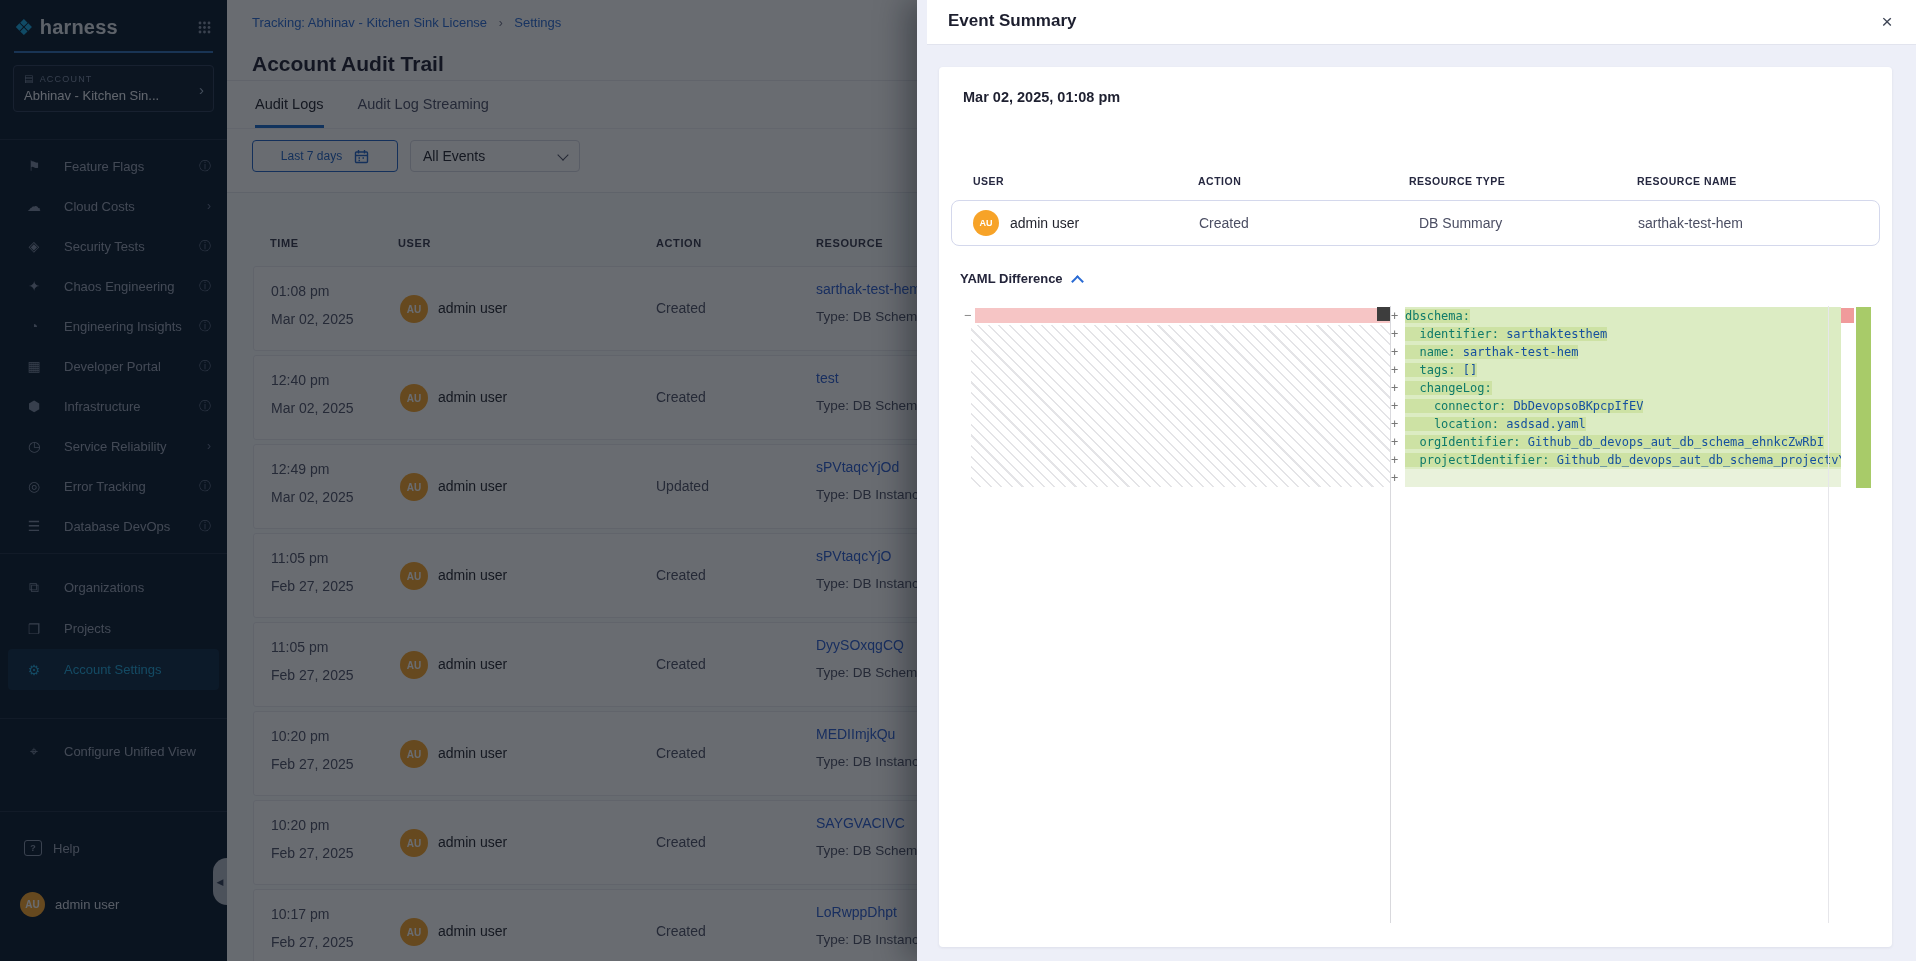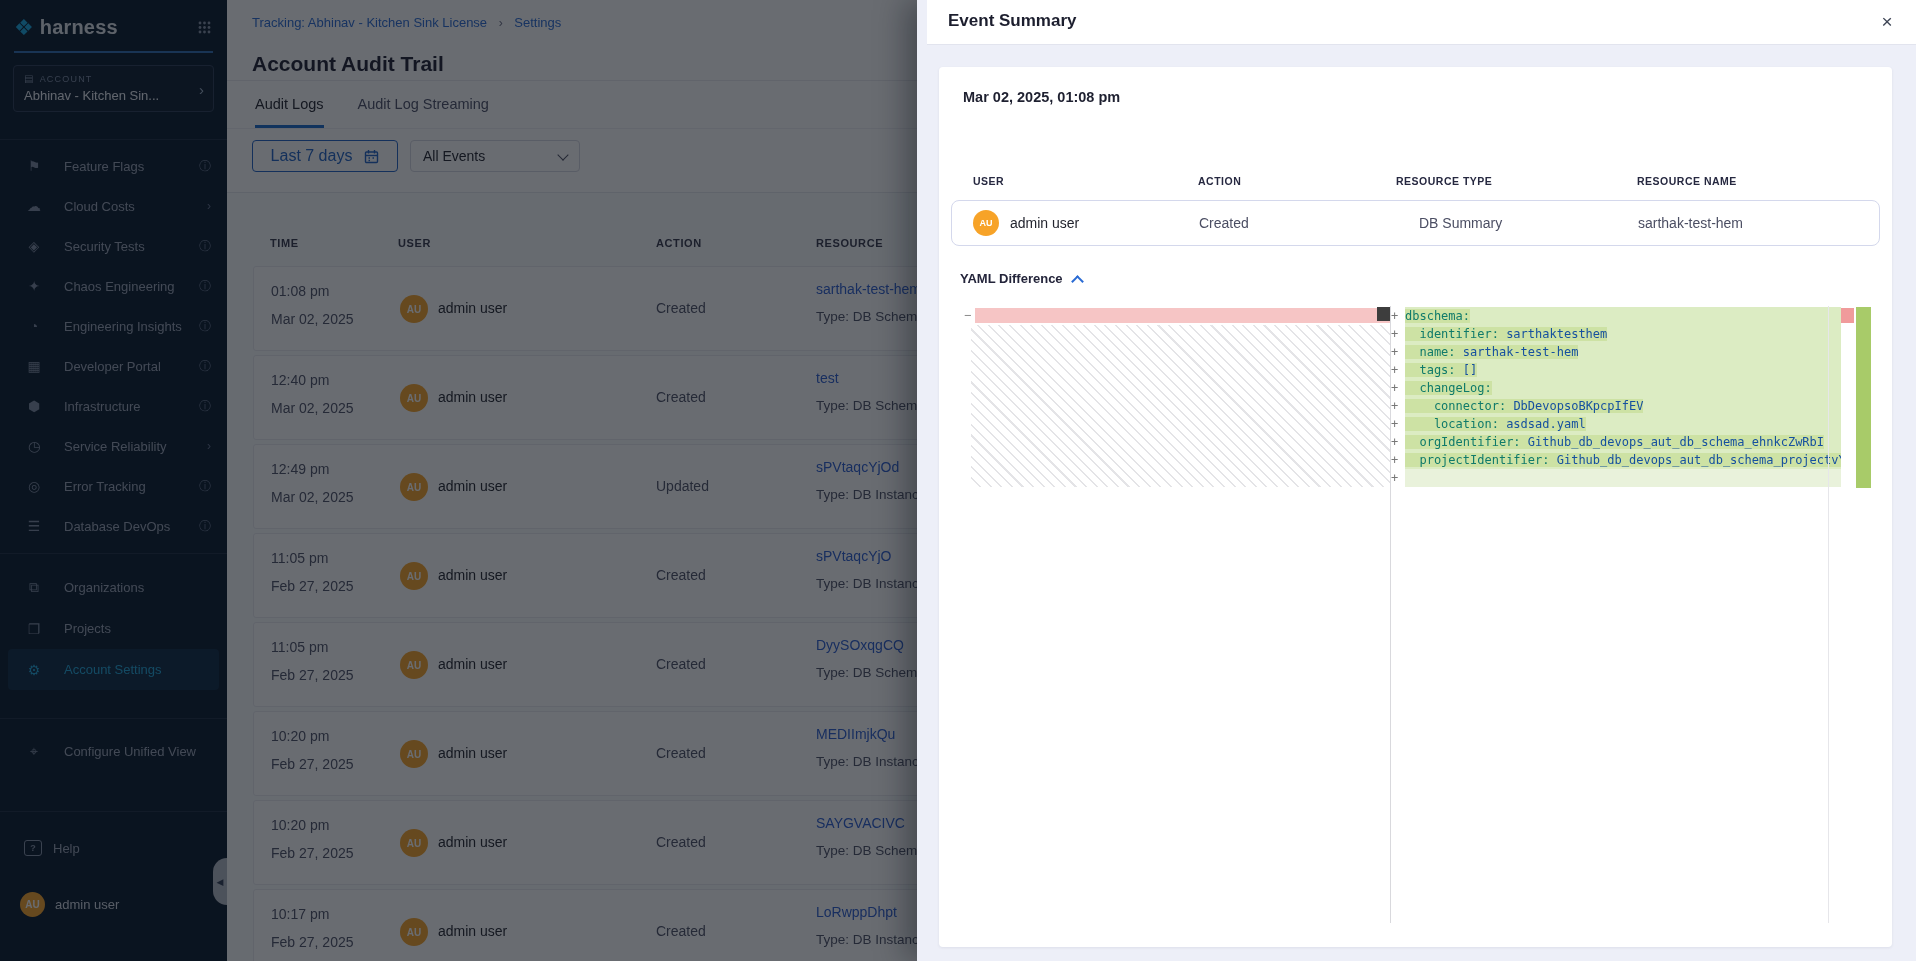--- a/index.html
+++ b/index.html
@@ -45,21 +45,21 @@
   .main{position:absolute;left:227px;top:0;right:0;bottom:0;background:#fff;}
   .crumbs{position:absolute;left:25px;top:15px;font-size:13px;white-space:nowrap;}
   .crumb{color:#2a6bd4;cursor:pointer;}
   .crumb-sep{color:#6f7288;margin:0 8px;font-size:12px;}
   .page-title{position:absolute;left:25px;top:38px;font-size:21px;font-weight:700;color:#1d1f31;}
   .hline{position:absolute;left:0;right:0;height:1px;background:#e9eaef;}
   .tabs{position:absolute;left:28px;top:96px;display:flex;gap:34px;}
   .tab{font-size:14.5px;color:#4d5068;padding-bottom:13px;cursor:pointer;}
   .tab.active{color:#22242e;border-bottom:3px solid #1a6acb;}
   .filter-btn{position:absolute;top:140px;height:32px;border-radius:4px;display:flex;align-items:center;box-sizing:border-box;cursor:pointer;background:#fff;}
-  .date-btn{left:25px;width:146px;border:1px solid #2063c4;color:#2063c4;font-size:16px;justify-content:center;gap:12px;}
+  .date-btn{left:25px;width:146px;border:1px solid #2063c4;color:#2063c4;font-size:12px;justify-content:center;gap:12px;}
   .event-btn{left:183px;width:170px;border:1px solid #d6d8e1;color:#22242e;font-size:14px;padding:0 12px;}
   .chev-down{width:7px;height:7px;border-right:1.5px solid #4a4d60;border-bottom:1.5px solid #4a4d60;transform:rotate(45deg);margin-left:auto;margin-top:-3px;}
   .table-bg{position:absolute;top:193px;left:0;right:0;bottom:0;background:#fafbfd;}
   .cols{position:absolute;top:237px;left:0;right:0;font-size:11px;font-weight:700;color:#35374a;letter-spacing:.6px;}
   .cols span{position:absolute;top:0;}
   .rows{position:absolute;top:266px;left:26px;width:1320px;}
   .arow{position:relative;height:85px;margin-bottom:4px;background:#fff;border:1px solid #e9eaf0;border-radius:3px;box-sizing:border-box;cursor:pointer;}
   .arow .time{position:absolute;left:17px;top:16px;font-size:14px;color:#4e5166;}
   .arow .date{position:absolute;left:17px;top:44px;font-size:14px;color:#4e5166;}
   .arow .avatar{position:absolute;left:146px;top:28px;width:28px;height:28px;font-size:10px;}
@@ -388,21 +388,21 @@
       <div class="drawer-title">Event Summary</div>
       <div class="drawer-close">×</div>
     </div>
 
     <div class="card">
       <div class="ev-date">Mar 02, 2025, 01:08 pm</div>
 
       <div class="ev-cols">
         <span style="left:34px">USER</span>
         <span style="left:259px">ACTION</span>
-        <span style="left:457px">RESOURCE TYPE</span>
+        <span style="left:470px">RESOURCE TYPE</span>
         <span style="left:698px">RESOURCE NAME</span>
       </div>
 
       <div class="ev-row">
         <span class="avatar">AU</span>
         <span class="v name" style="left:58px">admin user</span>
         <span class="v" style="left:247px">Created</span>
         <span class="v" style="left:467px">DB Summary</span>
         <span class="v" style="left:686px">sarthak-test-hem</span>
       </div>

